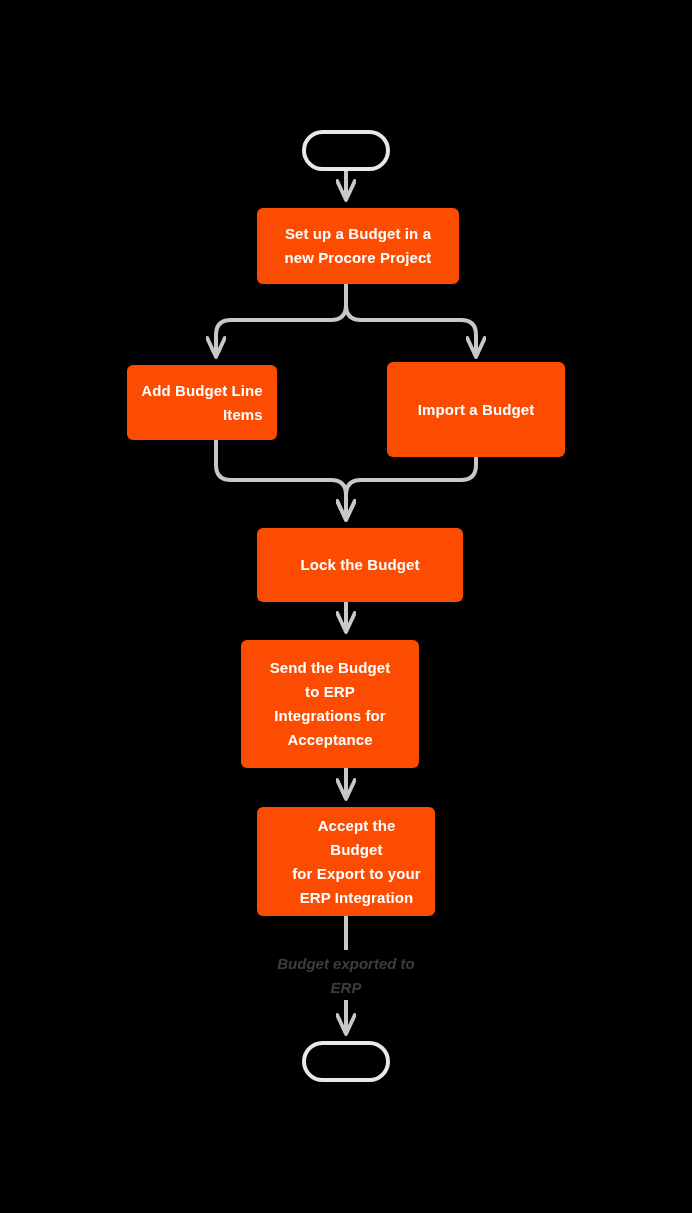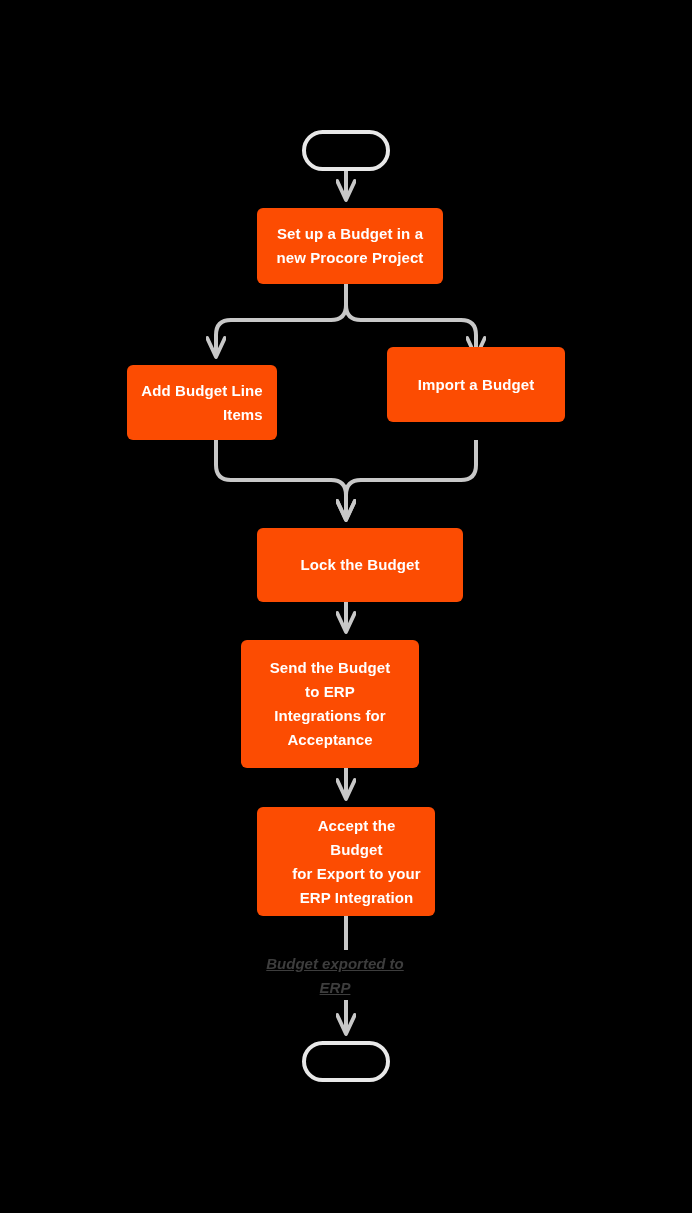--- a/index.html
+++ b/index.html
@@ -96,51 +96,51 @@
 
       <path d="M 346 916 L 346 950"></path>
       <path d="M 346 1000 L 346 1034" marker-end="url(#arrowhead)"></path>
     </g>
   </svg>
 
   <div class="node node-terminal" style="left:302px; top:130px; width:88px; height:41px;">
     <span class="node-label"></span>
   </div>
 
-  <div class="node node-process" style="left:257px; top:208px; width:186px; height:76px;justify-content:center;">
+  <div class="node node-process" style="left:257px; top:208px; width:202px; height:76px;justify-content:center;">
     <span class="node-label">Set up a Budget in a
 new Procore Project</span>
   </div>
 
   <div class="node node-process" style="left:127px; top:365px; width:150px; height:75px;text-align:right;">
     <span class="node-label">Add Budget Line
 Items</span>
   </div>
 
-  <div class="node node-process" style="left:387px; top:347px; width:178px; height:75px;">
+  <div class="node node-process" style="left:387px; top:362px; width:178px; height:95px;">
     <span class="node-label">Import a Budget</span>
   </div>
 
   <div class="node node-process" style="left:257px; top:528px; width:206px; height:74px;">
     <span class="node-label">Lock the Budget</span>
   </div>
 
   <div class="node node-process" style="left:241px; top:640px; width:178px; height:128px;">
     <span class="node-label">Send the Budget
 to ERP
 Integrations for
 Acceptance</span>
   </div>
 
   <div class="node node-process" style="left:257px; top:807px; width:178px; height:109px;padding-left:21px;">
     <span class="node-label">Accept the Budget
 for Export to your
 ERP Integration</span>
   </div>
 
-  <div class="edge-label" style="left:245px; top:952px; width:180px; height:48px;text-decoration:underline;">Budget exported to
+  <div class="edge-label" style="left:256px; top:952px; width:180px; height:48px;">Budget exported to
 ERP</div>
 
   <div class="node node-terminal" style="left:302px; top:1041px; width:88px; height:41px;">
     <span class="node-label"></span>
   </div>
 
 </div>
 
 </body></html>

